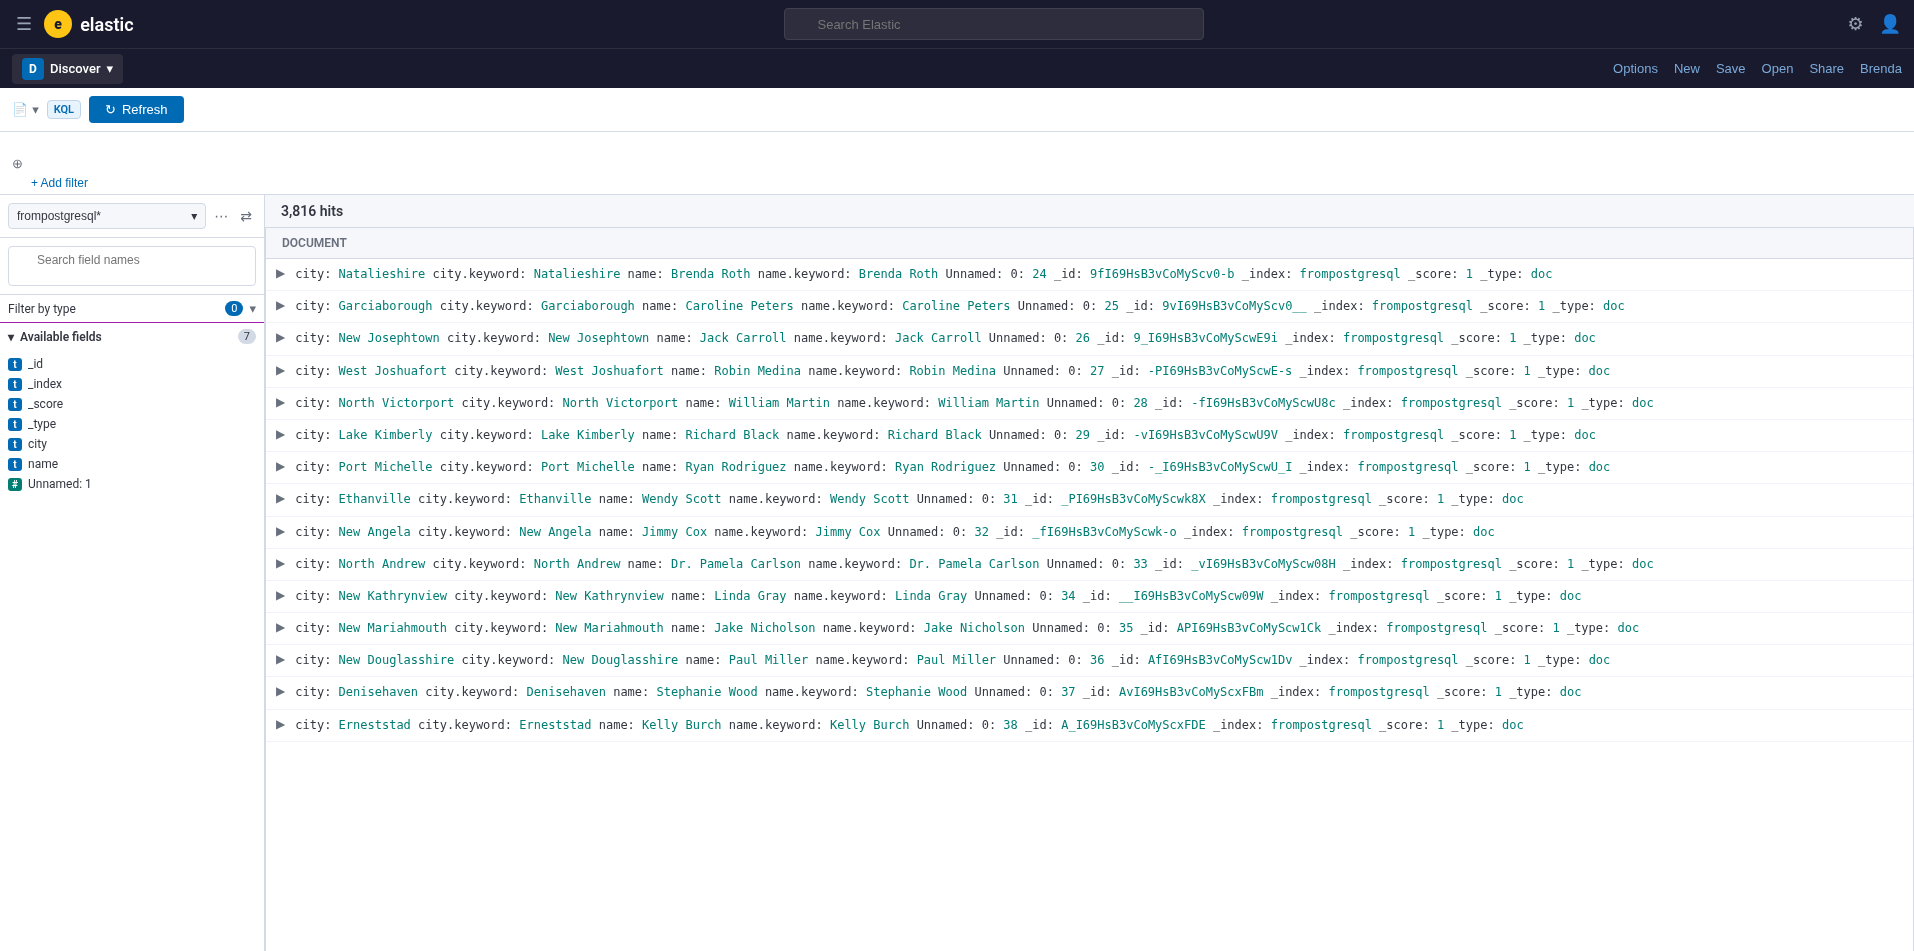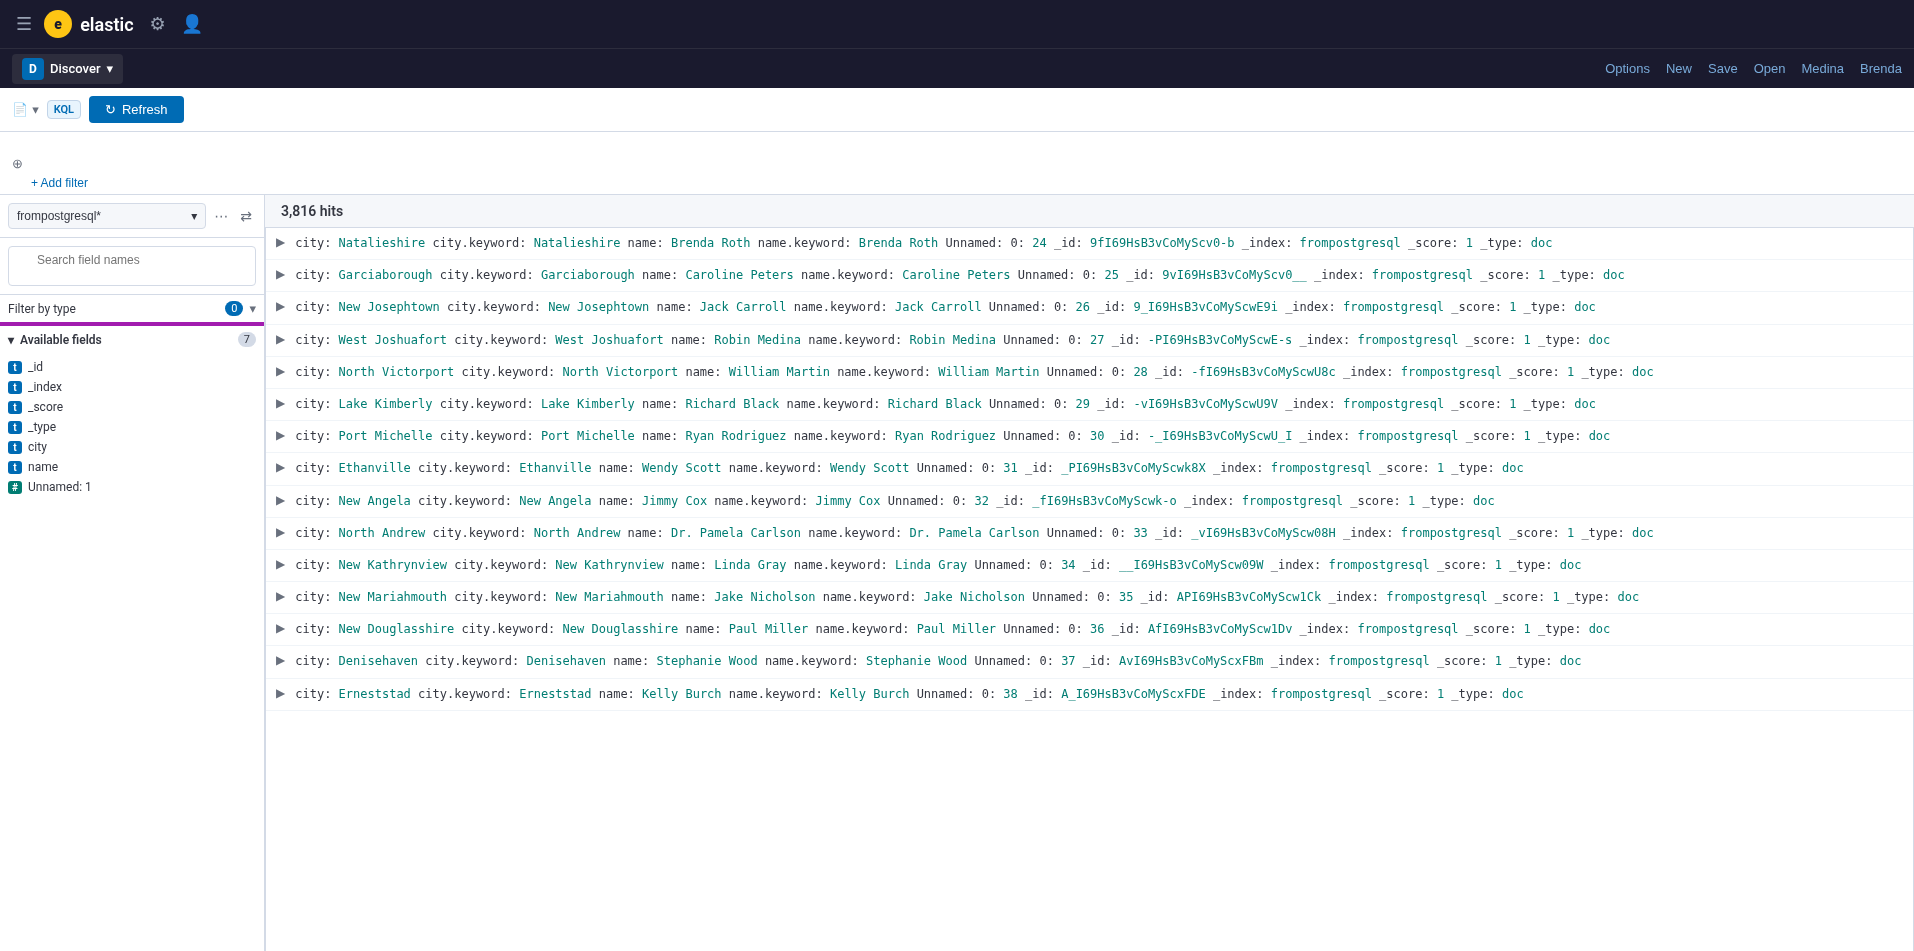--- a/index.html
+++ b/index.html
@@ -270,21 +270,21 @@
     .search-fields-icon {
       position: absolute;
       left: 8px;
       top: 50%;
       transform: translateY(-50%);
       color: #69707d;
       font-size: 12px;
     }
     .filter-by-type {
       padding: 6px 8px;
-      border-bottom: 4px solid #a21caf;
+      border-bottom: 1px solid #a21caf;
       display: flex;
       align-items: center;
       justify-content: space-between;
       cursor: pointer;
       gap: 24px;
     }
     .filter-by-type-label {
       font-size: 12px;
       color: #343741;
     }
@@ -417,38 +417,44 @@
   </style>
 </head>
 <body>
 
 <nav class="top-nav">
   <button class="hamburger-btn">☰</button>
   <div class="elastic-logo">
     <div class="logo-icon">e</div>
     <span>elastic</span>
   </div>
+  <div class="search-elastic-container">
+    <div class="search-elastic-wrapper">
+      <span class="search-icon-inside">🔍</span>
+      <input class="search-elastic-input" type="text" placeholder="Search Elastic" style="">
+    </div>
+  </div>
   <div class="top-nav-right">
     <button class="icon-btn">⚙</button>
     <button class="icon-btn">👤</button>
   </div>
 </nav>
 
 <div class="app-bar">
   <div class="discover-tab">
     <div class="d-badge">D</div>
     <span>Discover</span>
     <span>▾</span>
   </div>
   <div class="app-bar-right">
     <button class="app-bar-link">Options</button>
     <button class="app-bar-link">New</button>
     <button class="app-bar-link">Save</button>
     <button class="app-bar-link">Open</button>
-    <button class="app-bar-link">Medina</button>
+    <button class="app-bar-link">Share</button>
     <button class="app-bar-link">Brenda</button>
   </div>
 </div>
 
 <div class="search-bar">
   <div class="search-bar-icons">
     <span>📄</span>
     <span>▾</span>
   </div>
   <span class="kql-badge">KQL</span>
@@ -530,20 +536,23 @@
           <span class="field-name">Unnamed: 1</span>
         </div>
       </div>
   </div>
 
   <div class="content-area">
     <div class="hits-bar">
       <span>3,816 hits</span>
     </div>
     <div class="results-table">
+      <div class="table-header">
+        <span>Document</span>
+      </div>
       <div id="results-rows">
           <div class="result-row">
             <button class="expand-btn">▶</button>
             <span class="result-text"><span class="field-key">city:</span> <span class="field-value"> Natalieshire  </span><span class="field-key">city.keyword:</span> <span class="field-value"> Natalieshire  </span><span class="field-key">name:</span> <span class="field-value"> Brenda Roth  </span><span class="field-key">name.keyword:</span> <span class="field-value"> Brenda Roth  </span><span class="field-key">Unnamed:</span> <span class="field-key">0:</span> <span class="field-value"> 24  </span><span class="field-key">_id:</span> <span class="field-value"> 9fI69HsB3vCoMyScv0-b  </span><span class="field-key">_index:</span> <span class="field-value"> frompostgresql  </span><span class="field-key">_score:</span> <span class="field-value"> 1  </span><span class="field-key">_type:</span> <span class="field-value"> doc</span></span>
           </div>
           <div class="result-row">
             <button class="expand-btn">▶</button>
             <span class="result-text"><span class="field-key">city:</span> <span class="field-value"> Garciaborough  </span><span class="field-key">city.keyword:</span> <span class="field-value"> Garciaborough  </span><span class="field-key">name:</span> <span class="field-value"> Caroline Peters  </span><span class="field-key">name.keyword:</span> <span class="field-value"> Caroline Peters  </span><span class="field-key">Unnamed:</span> <span class="field-key">0:</span> <span class="field-value"> 25  </span><span class="field-key">_id:</span> <span class="field-value"> 9vI69HsB3vCoMyScv0__  </span><span class="field-key">_index:</span> <span class="field-value"> frompostgresql  </span><span class="field-key">_score:</span> <span class="field-value"> 1  </span><span class="field-key">_type:</span> <span class="field-value"> doc</span></span>
           </div>
           <div class="result-row">

